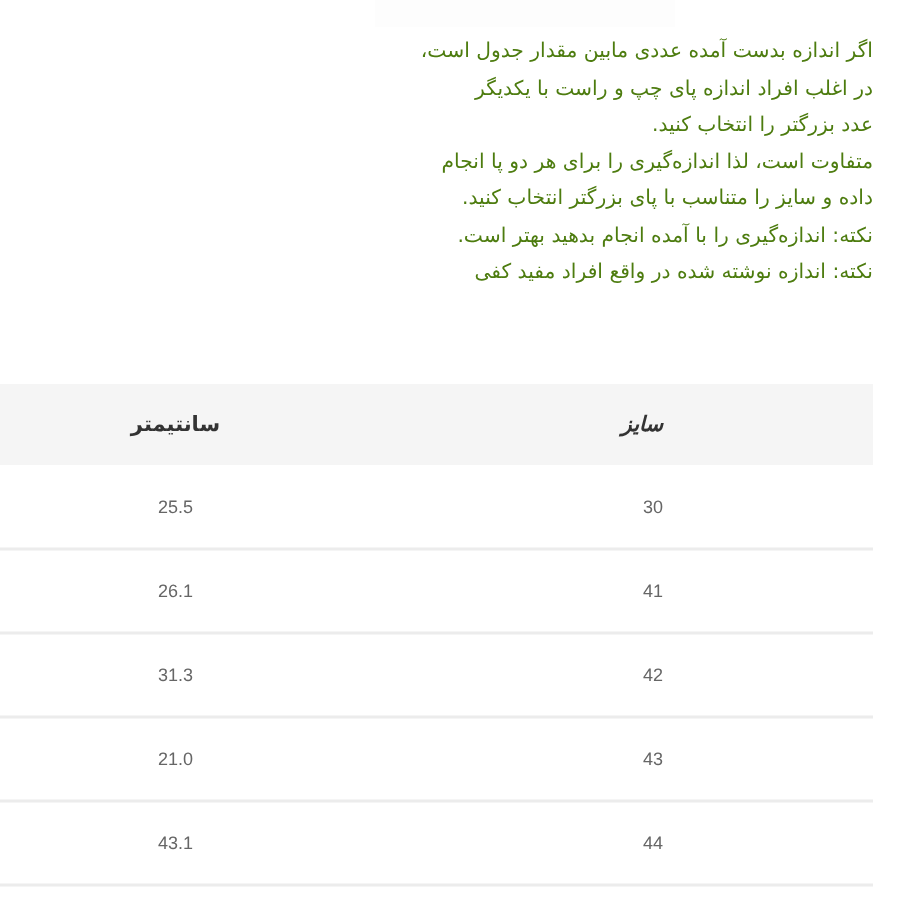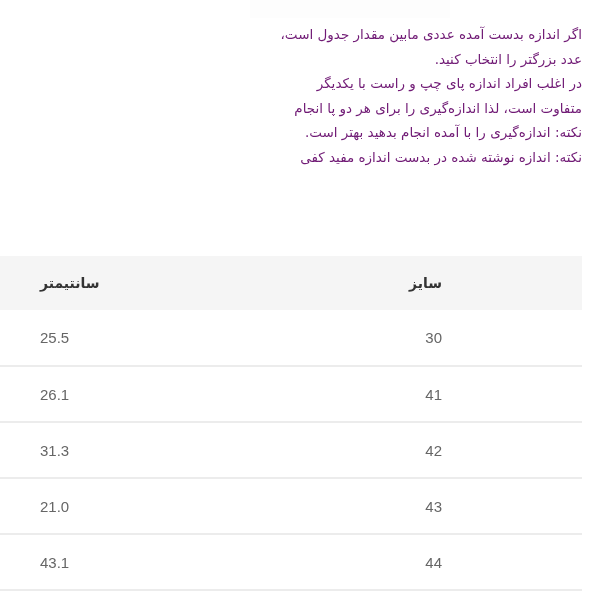--- a/index.html
+++ b/index.html
@@ -25,21 +25,21 @@
     }
     .intro {
       position: absolute;
       right: 18px;
       top: 22px;
       width: 340px;
       direction: rtl;
       text-align: right;
       font-size: 13.5px;
       line-height: 24.5px;
-      color: #701a75;
+      color: #4d7c0f;
     }
     .intro .line {
       display: block;
       white-space: nowrap;
     }
     .size-table {
       position: absolute;
       left: 0;
       top: 256px;
       width: 582px;
@@ -60,47 +60,47 @@
       padding: 0;
     }
     .size-table tbody tr {
       height: 56px;
       border-bottom: 2px solid #ececec;
     }
     .size-table tbody tr:first-child {
       border-top: none;
     }
     .size-table td {
-      font-size: 15px;
+      font-size: 12px;
       color: #666666;
       text-align: right;
       padding: 0;
     }
-    .col-size { width: 290px; }
+    .col-size { width: 290px; font-style: italic; }
     .cell-size { padding-right: 140px !important; }
     .cell-cm { padding-right: 0; }
     .cm-wrap {
       display: inline-block;
       width: 234px;
-      text-align: left;
-      margin-left: 40px;
+      text-align: center;
     }
   </style>
 </head>
 <body>
 
 <div class="top-strip"></div>
 
 <div class="intro">
   <span class="line">اگر اندازه بدست آمده عددی مابین مقدار جدول است،</span>
+  <span class="line">در اغلب افراد اندازه پای چپ و راست با یکدیگر</span>
   <span class="line">عدد بزرگتر را انتخاب کنید.</span>
-  <span class="line">در اغلب افراد اندازه پای چپ و راست با یکدیگر</span>
   <span class="line">متفاوت است، لذا اندازه‌گیری را برای هر دو پا انجام</span>
+  <span class="line">داده و سایز را متناسب با پای بزرگتر انتخاب کنید.</span>
   <span class="line">نکته: اندازه‌گیری را با آمده انجام بدهید بهتر است.</span>
-  <span class="line">نکته: اندازه نوشته شده در بدست اندازه مفید کفی</span>
+  <span class="line">نکته: اندازه نوشته شده در واقع افراد مفید کفی</span>
 </div>
 
 <table class="size-table">
   <thead>
     <tr>
       <th class="col-size cell-size"><span>سایز</span></th>
       <th class="cell-cm"><span class="cm-wrap"><span>سانتیمتر</span></span></th>
     </tr>
   </thead>
   <tbody>

